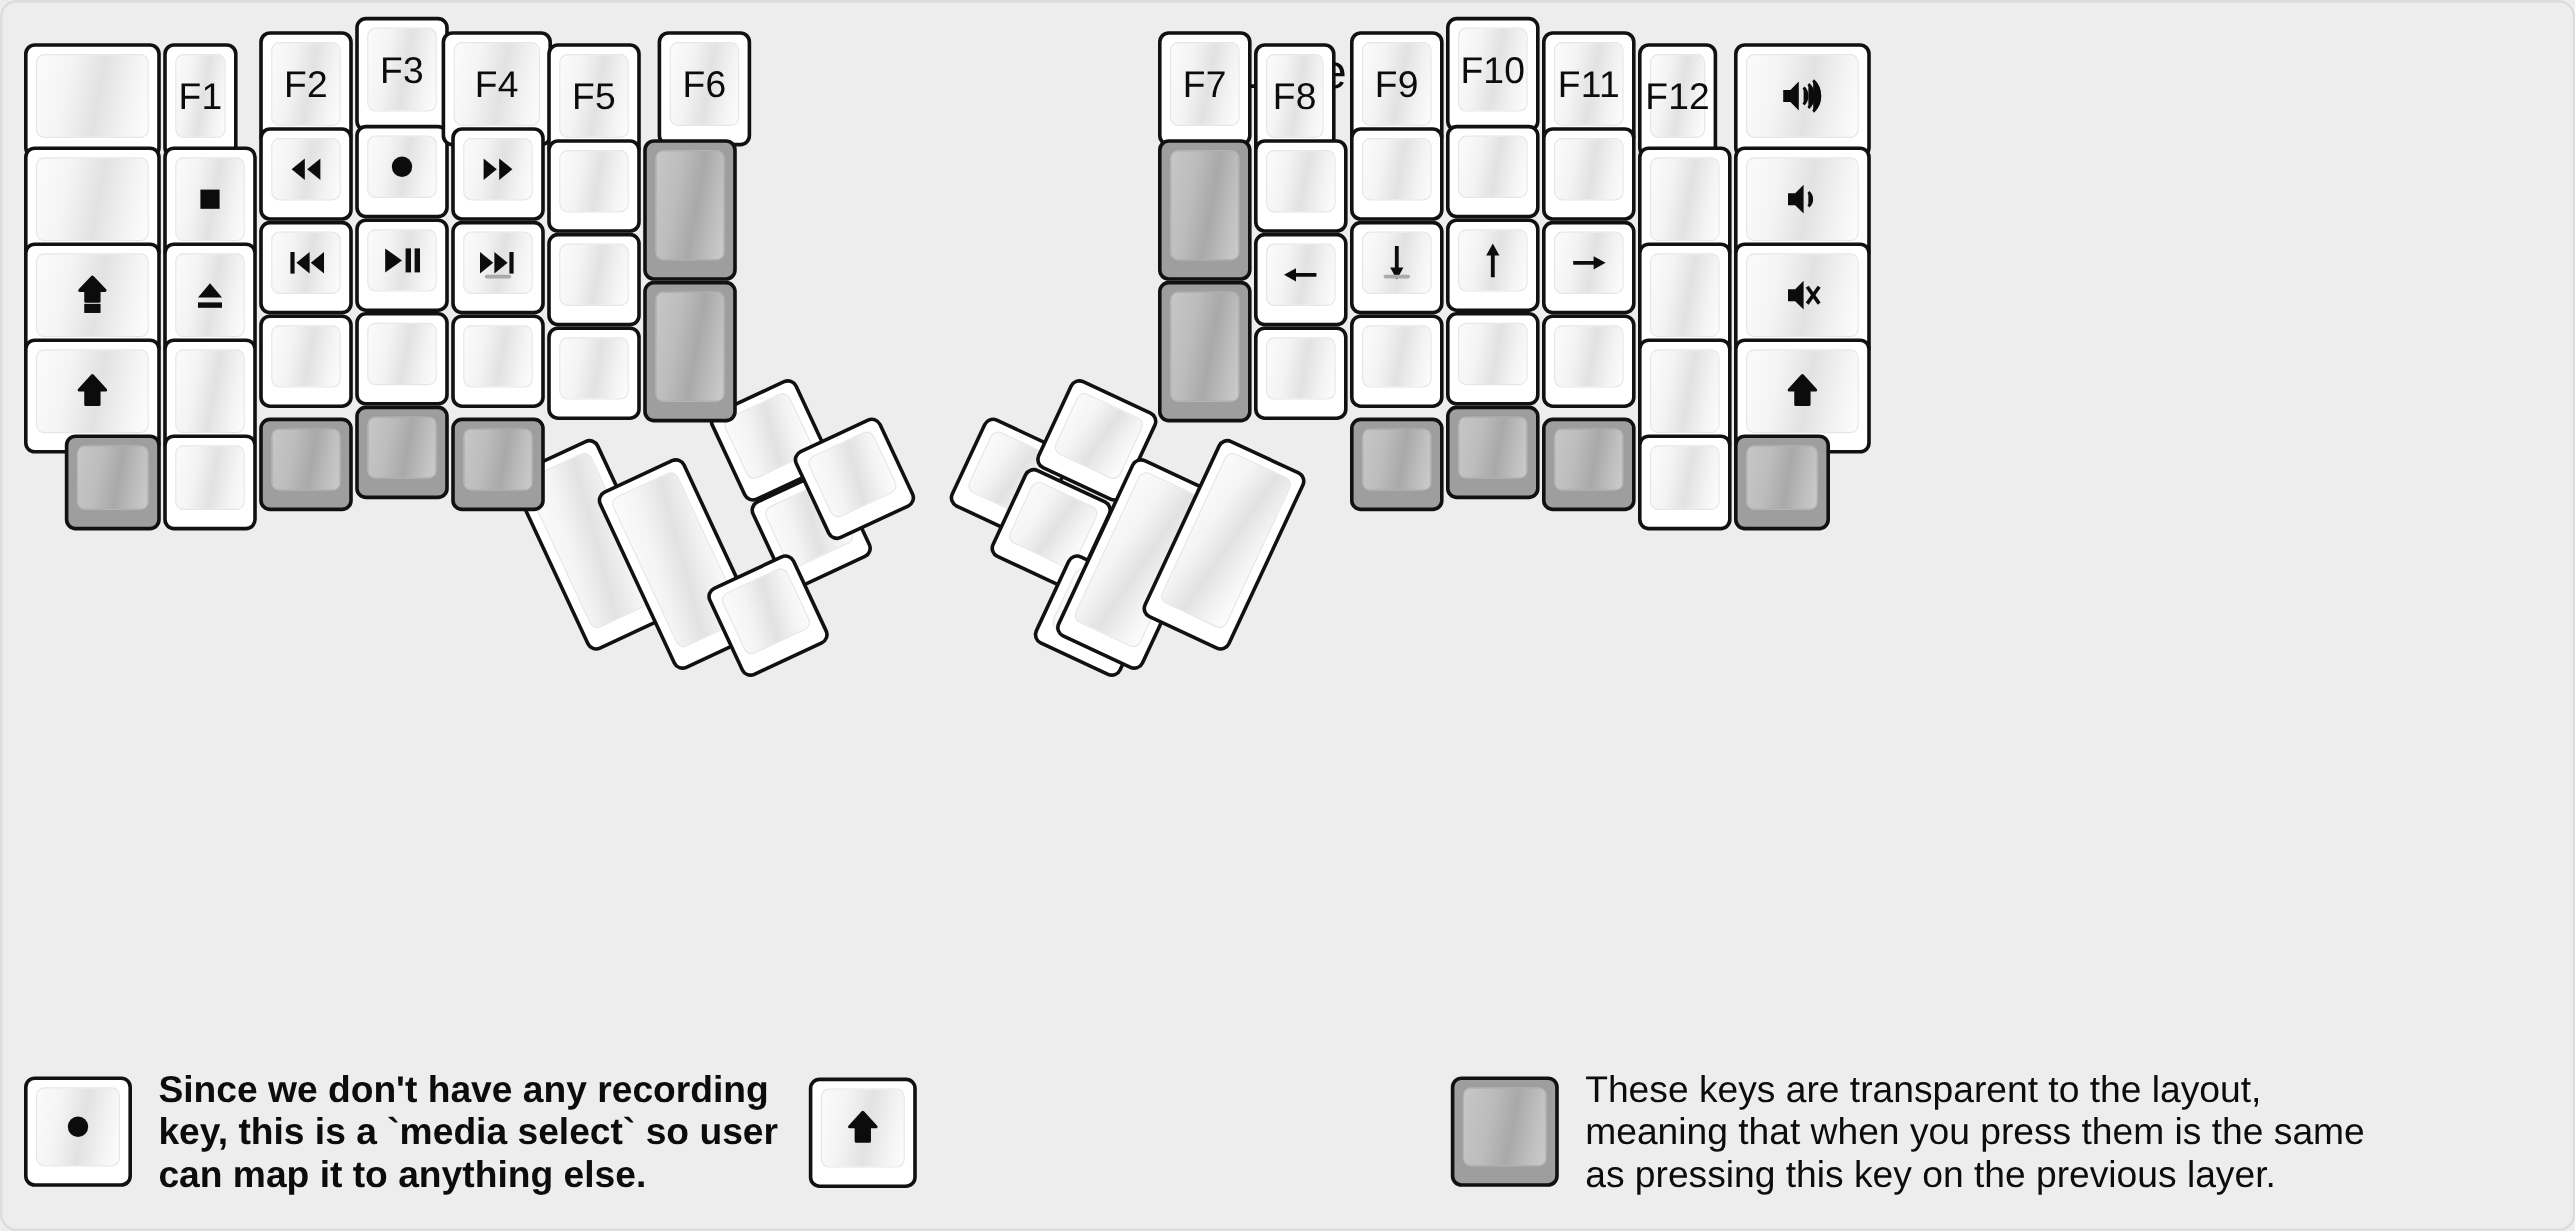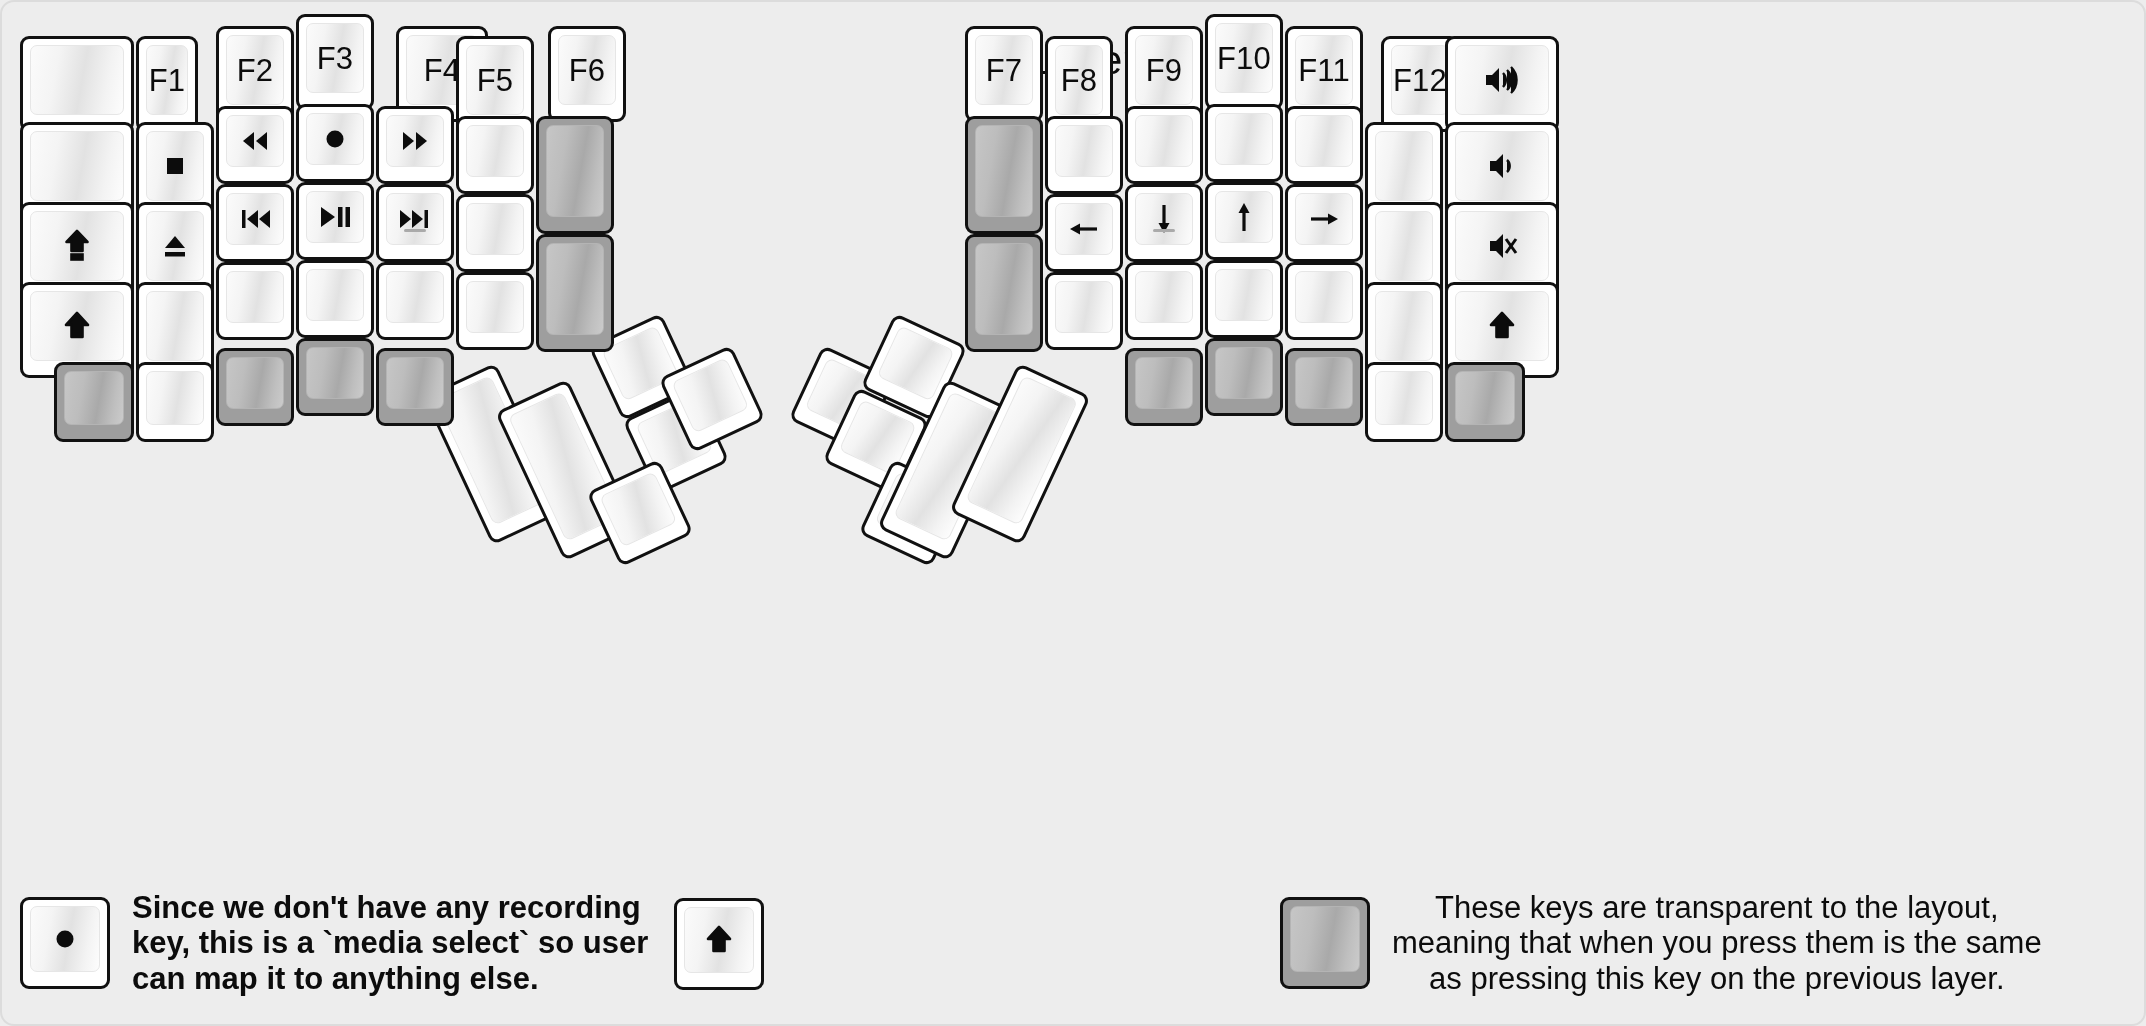--- a/index.html
+++ b/index.html
@@ -223,21 +223,21 @@
             </svg>
           </span>
         </div>
       </div>
       <div class="key" style="left: 294px; top: 258px; width: 78px; height: 78px; z-index: 28;">
         <div class="cap"></div>
       </div>
       <div class="key trans" style="left: 294px; top: 336px; width: 78px; height: 78px; z-index: 29;">
         <div class="cap"></div>
       </div>
-      <div class="key" style="left: 394px; top: 24px; width: 92px; height: 96px; z-index: 30; padding-left: 32px;">
+      <div class="key" style="left: 366px; top: 24px; width: 92px; height: 96px; z-index: 30; padding-left: 32px;">
         <div class="cap">
           <span class="lbl">F4</span>
         </div>
       </div>
       <div class="key" style="left: 374px; top: 104px; width: 78px; height: 78px; z-index: 31;">
         <div class="cap">
           <span class="glyph">
             <svg class="ico" width="40" height="40" viewBox="0 0 40 40">
               <polygon points="8,11 8,29 19,20"></polygon>
               <polygon points="21,11 21,29 32,20"></polygon>
@@ -406,21 +406,21 @@
             </svg>
           </span>
         </div>
       </div>
       <div class="key" style="left: 1283px; top: 260px; width: 78px; height: 78px; z-index: 30;">
         <div class="cap"></div>
       </div>
       <div class="key trans" style="left: 1283px; top: 346px; width: 78px; height: 78px; z-index: 31;">
         <div class="cap"></div>
       </div>
-      <div class="key" style="left: 1363px; top: 34px; width: 78px; height: 96px; z-index: 32; margin-left: 16px;">
+      <div class="key" style="left: 1363px; top: 34px; width: 66px; height: 96px; z-index: 32;">
         <div class="cap">
           <span class="lbl">F12</span>
         </div>
       </div>
       <div class="key" style="left: 1363px; top: 120px; width: 78px; height: 96px; z-index: 33;">
         <div class="cap"></div>
       </div>
       <div class="key" style="left: 1363px; top: 200px; width: 78px; height: 96px; z-index: 34;">
         <div class="cap"></div>
       </div>
@@ -513,21 +513,21 @@
         <div class="legend-key">
           <div class="cap">
             <span class="glyph">
               <svg class="ico" width="40" height="40" viewBox="0 0 40 40">
                 <path d="M20 7 L31 19 L25.5 19 L25.5 31 L14.5 31 L14.5 19 L9 19 Z" fill="#fafafa" stroke="#0c0c0c" stroke-width="2.6" stroke-linejoin="round"></path>
               </svg>
             </span>
           </div>
         </div>
       </div>
-      <div class="legend-item" style="left: 1278px; top: 888px; text-align: center;">
+      <div class="legend-item" style="left: 1207px; top: 888px;">
         <div class="legend-key trans">
           <div class="cap"></div>
         </div>
         <div class="legend-text">These keys are transparent to the layout,
 meaning that when you press them is the same
 as pressing this key on the previous layer.</div>
       </div>
     </div>
 
 </div>

